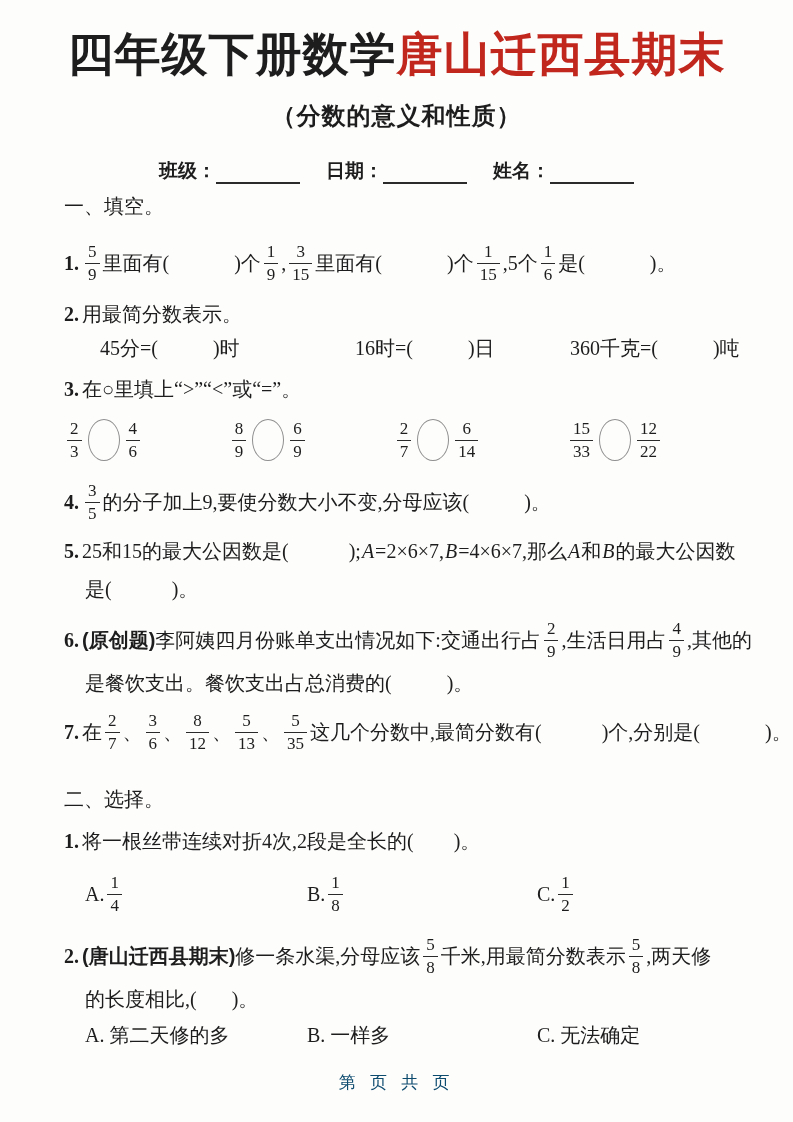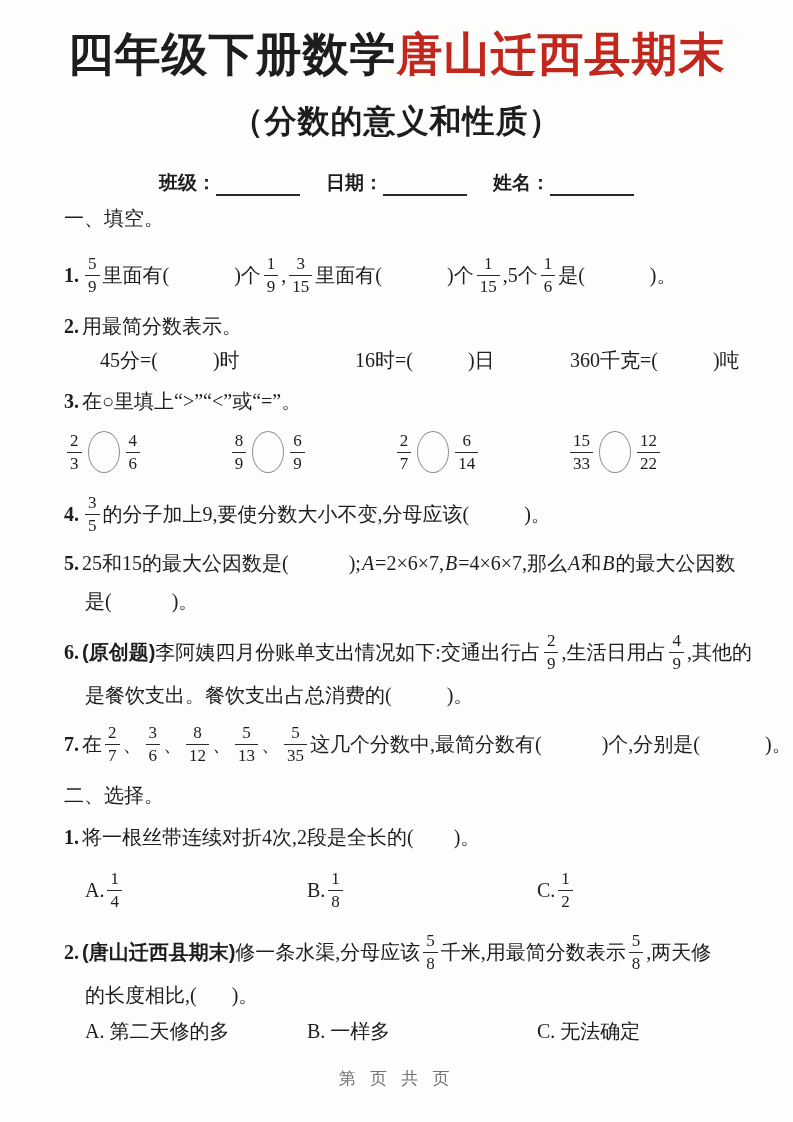--- a/index.html
+++ b/index.html
@@ -13,21 +13,21 @@
 
   .title {
     margin:0; padding-top:24px; text-align:center;
     font-size:46px; font-weight:700; letter-spacing:1px;
     font-family:"Liberation Sans","DejaVu Sans",sans-serif;
   }
   .title .red { color:#c1271d; }
 
   .subtitle {
     margin:14px 0 0 0; text-align:center;
-    font-size:32px; font-weight:700; letter-spacing:1px;
+    font-size:24px; font-weight:700; letter-spacing:1px;
     font-family:Liberation Sans, sans-serif;
   }
 
   .form-row {
     margin-top:26px; display:flex; justify-content:center; align-items:flex-end;
     gap:26px; font-size:19px; font-weight:700;
   }
   .form-group { display:inline-flex; align-items:flex-end; }
   .blank-line { display:inline-block; width:84px; border-bottom:2px solid #2a2a2a; height:1.15em; }
 
@@ -50,21 +50,21 @@
   .cmp-circle { display:inline-block; width:30px; height:40px; margin:0 3px;
                 border:1.5px solid #8f8f8f; border-radius:50%; background:transparent; }
 
   .items-row { display:grid; grid-template-columns:255px 215px auto; padding-left:36px; align-items:center; }
   .pairs-row { display:flex; justify-content:space-between; padding-right:86px; min-height:64px; align-items:center; }
   .pair { display:inline-flex; align-items:center; }
 
   .options-row { display:grid; grid-template-columns:222px 230px auto; padding-left:21px; align-items:center; }
   .option { display:inline-flex; align-items:center; }
 
-  .footer { margin-top:22px; text-align:center; font-size:17px; letter-spacing:5px; color:#737373; }
+  .footer { margin-top:22px; text-align:center; font-size:17px; letter-spacing:5px; color:#0c4a6e; }
 </style>
 </head>
 <body>
 
 <div class="page">
 
   <h1 class="title"><span>四年级下册数学</span><span class="red" style="color: rgb(193, 39, 29);">唐山迁西县期末</span></h1>
 
   <h2 class="subtitle">（分数的意义和性质）</h2>
 
@@ -205,21 +205,21 @@
         <span class="frac"><span class="num">3</span><span class="den">6</span></span>
         <span>、</span>
         <span class="frac"><span class="num">8</span><span class="den">12</span></span>
         <span>、</span>
         <span class="frac"><span class="num">5</span><span class="den">13</span></span>
         <span>、</span>
         <span class="frac"><span class="num">5</span><span class="den">35</span></span>
         <span>这几个分数中,最简分数有(            )个,分别是(             )。</span>
       </div>
 
-    <div class="q-row" style="margin-top:8px;">二、选择。</div>
+    <div class="q-row" style="margin-top:24px;">二、选择。</div>
 
     <div class="q-row" style="margin-top:12px;">
         <span class="st-b">1.</span>
         <span>将一根丝带连续对折4次,2段是全长的(        )。</span>
       </div>
     <div class="options-row tall" style="margin-top:10px;">
       <span class="option">
           <span>A.</span>
           <span class="frac">
             <span class="num">1</span>

